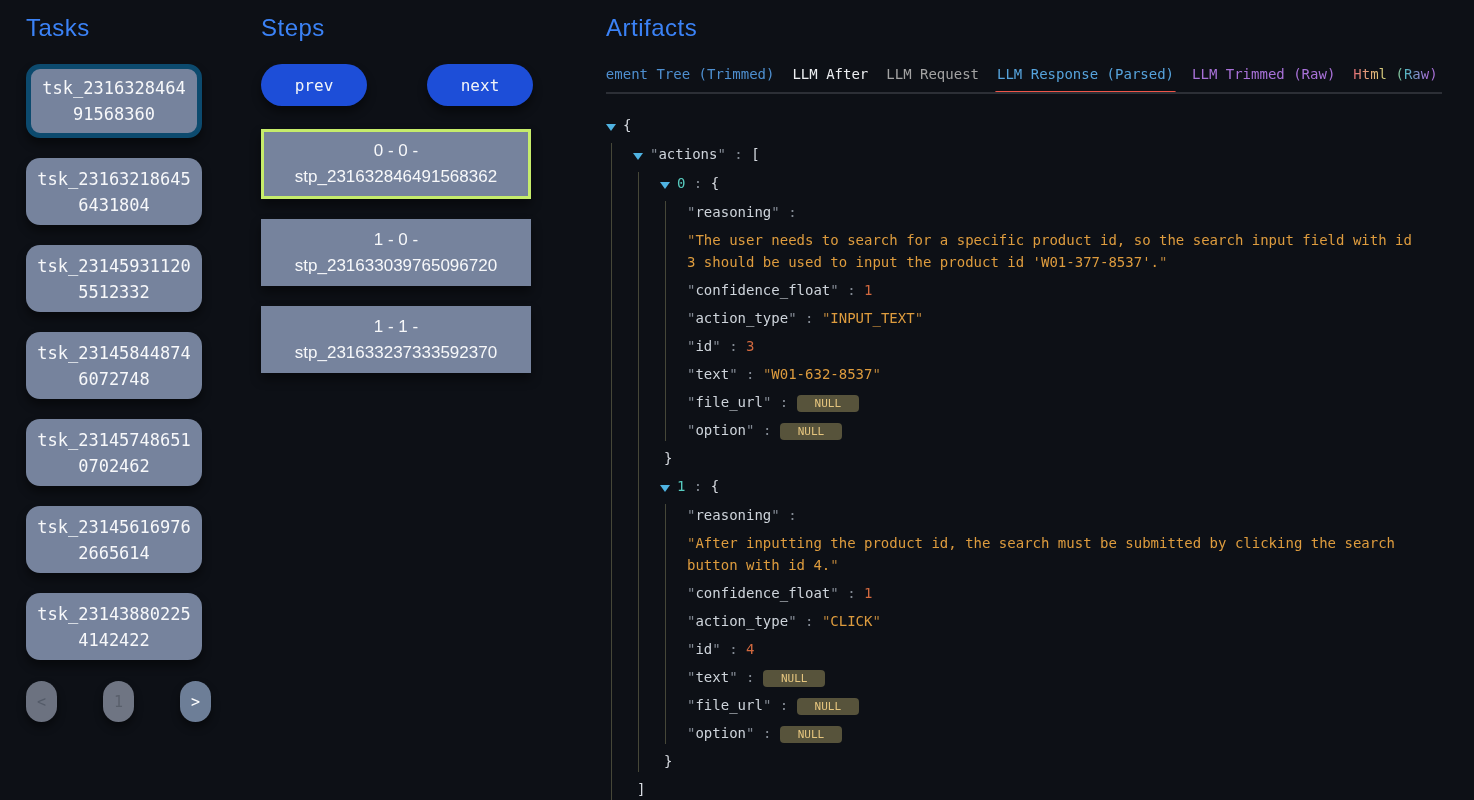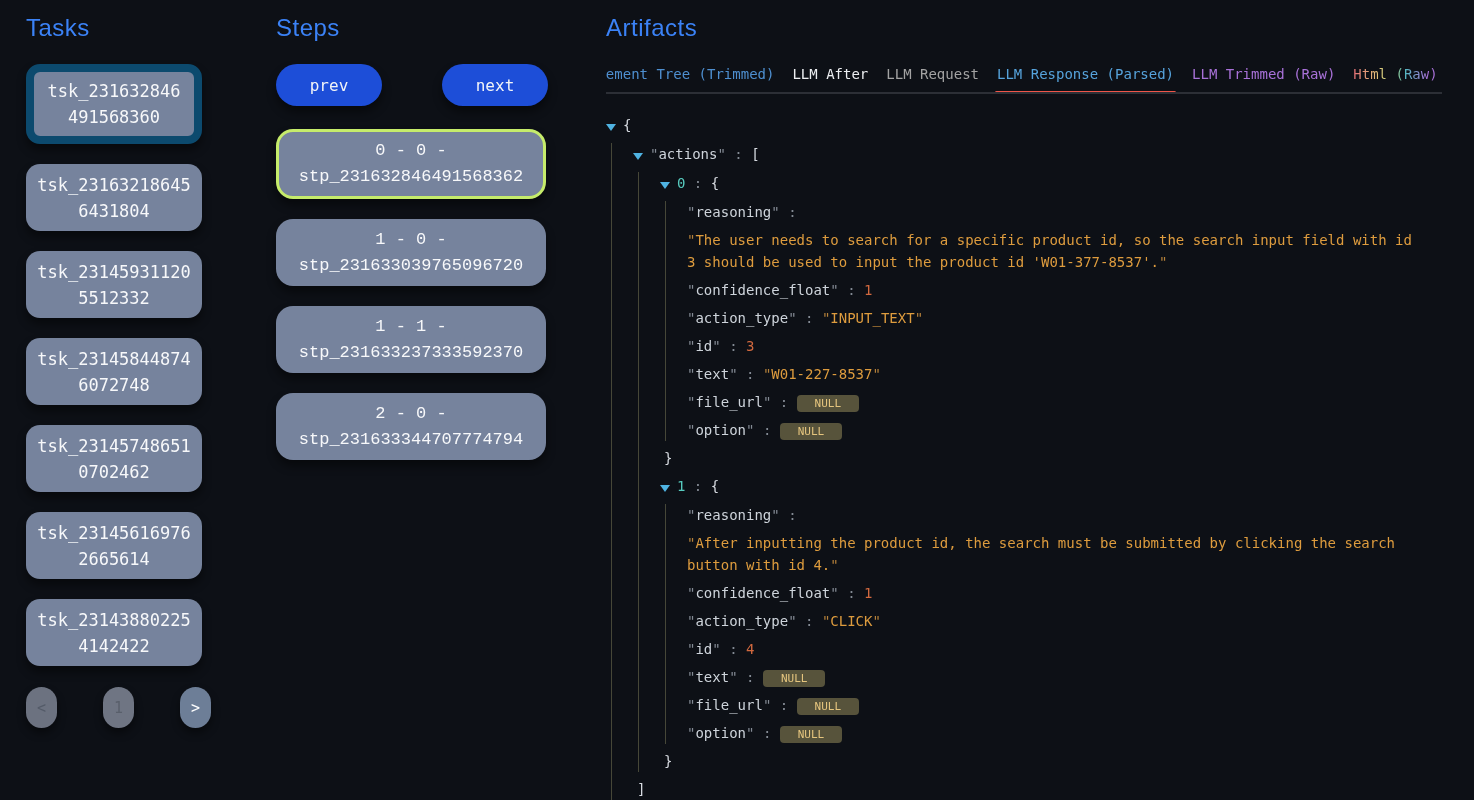--- a/index.html
+++ b/index.html
@@ -27,51 +27,51 @@
     background: #76839d;
     border: none; border-radius: 14px;
     color: #f7f8fa;
     font-family: "DejaVu Sans Mono", monospace;
     font-size: 17px; line-height: 26px;
     word-break: break-all; text-align: center;
     padding: 6px 9px;
     box-shadow: 0 6px 10px rgba(0,0,0,0.45);
     cursor: pointer;
   }
-  .task-btn.selected { border: 8px solid #0c4a6e; }
+  .task-btn.selected { border: 5px solid #0c4a6e; }
   #task-pagination {
     display: flex; justify-content: space-between;
     width: 185px; margin-top: 21px;
   }
   .pag-btn {
     width: 31px; height: 41px; border-radius: 20px; border: none;
     font-family: "DejaVu Sans Mono", monospace; font-size: 15px;
     box-shadow: 0 5px 9px rgba(0,0,0,0.45); cursor: pointer;
   }
   .pag-btn.disabled { background: #6c7280; color: #545b68; }
   .pag-btn.page     { background: #6f7583; color: #595f6b; }
   .pag-btn.enabled  { background: #6d7e97; color: #ffffff; }
 
   
-  #steps-col { position: absolute; left: 276px; top: 14px; width: 272px; }
+  #steps-col { position: absolute; left: 261px; top: 14px; width: 272px; }
   #steps-nav { display: flex; justify-content: space-between; margin-top: 22px; margin-bottom: 23px; }
   .nav-btn {
     width: 106px; height: 42px; border: none; border-radius: 21px;
     background: #1d4ed8; color: #f2f4f7;
     font-family: "DejaVu Sans Mono", monospace; font-size: 16px;
     box-shadow: 0 6px 10px rgba(0,0,0,0.45); cursor: pointer;
   }
   .step-btn {
     display: flex; align-items: center; justify-content: center;
     width: 270px; min-height: 67px;
     margin-bottom: 20px;
     background: #76839d;
-    border: none; border-radius: 17px;
+    border: none; border-radius: 0;
     color: #f7f8fa;
-    font-family: Liberation Mono, monospace;
+    font-family: Liberation Sans, sans-serif;
     font-size: 17px; line-height: 26px;
     text-align: center; padding: 6px 10px;
     box-shadow: 0 6px 10px rgba(0,0,0,0.45);
     cursor: pointer;
   }
   .step-btn.selected { border: 3px solid #c6ec6b; }
 
   
   #artifacts { position: absolute; left: 606px; top: 14px; width: 836px; }
   #tabbar {
@@ -152,21 +152,20 @@
 <div id="steps-col">
   <div class="col-title">Steps</div>
   <div id="steps-nav">
     <button class="nav-btn">prev</button>
     <button class="nav-btn">next</button>
   </div>
   <div id="step-list">
       <button class="step-btn selected">0 - 0 - stp_231632846491568362</button>
       <button class="step-btn">1 - 0 - stp_231633039765096720</button>
       <button class="step-btn">1 - 1 - stp_231633237333592370</button>
-      <button class="step-btn">2 - 0 - stp_231633344707774794</button>
     </div>
 </div>
 
 <div id="artifacts">
   <div class="col-title">Artifacts</div>
   <div id="tabbar">
       <div class="tab" style="color: rgb(78, 143, 208);">Element Tree (Trimmed)</div>
       <div class="tab" style="color: rgb(236, 238, 241);">LLM After</div>
       <div class="tab" style="color: #a3a3a3;">LLM Request</div>
       <div class="tab active" style="color: rgb(86, 163, 220);">LLM Response (Parsed)</div>
@@ -181,21 +180,21 @@
             <div class="jrow jopen"><span class="jarrow"><i></i></span><span class="jkey"><span class="jq">"</span><span class="jkeyname">actions</span><span class="jq">"</span></span><span class="jsep"> : </span><span class="jbracket">[</span></div>
             <div class="jkids">
               <div class="jnode">
                 <div class="jrow jopen"><span class="jarrow"><i></i></span><span class="jindex">0</span><span class="jsep"> : </span><span class="jbracket">{</span></div>
                 <div class="jkids">
                   <div class="jrow"><span class="jkey"><span class="jq">"</span><span class="jkeyname">reasoning</span><span class="jq">"</span></span><span class="jsep"> :</span></div>
                   <div class="jstrblock"><span class="jq">"</span><span>The user needs to search for a specific product id, so the search input field with id 3 should be used to input the product id 'W01-377-8537'.</span><span class="jq">"</span></div>
                   <div class="jrow"><span class="jkey"><span class="jq">"</span><span class="jkeyname">confidence_float</span><span class="jq">"</span></span><span class="jsep"> : </span><span class="jnum">1</span></div>
                   <div class="jrow"><span class="jkey"><span class="jq">"</span><span class="jkeyname">action_type</span><span class="jq">"</span></span><span class="jsep"> : </span><span class="jstr"><span class="jq">"</span><span>INPUT_TEXT</span><span class="jq">"</span></span></div>
                   <div class="jrow"><span class="jkey"><span class="jq">"</span><span class="jkeyname">id</span><span class="jq">"</span></span><span class="jsep"> : </span><span class="jnum">3</span></div>
-                  <div class="jrow"><span class="jkey"><span class="jq">"</span><span class="jkeyname">text</span><span class="jq">"</span></span><span class="jsep"> : </span><span class="jstr"><span class="jq">"</span><span>W01-227-8537</span><span class="jq">"</span></span></div>
+                  <div class="jrow"><span class="jkey"><span class="jq">"</span><span class="jkeyname">text</span><span class="jq">"</span></span><span class="jsep"> : </span><span class="jstr"><span class="jq">"</span><span>W01-632-8537</span><span class="jq">"</span></span></div>
                   <div class="jrow"><span class="jkey"><span class="jq">"</span><span class="jkeyname">file_url</span><span class="jq">"</span></span><span class="jsep"> : </span><span class="jnull">NULL</span></div>
                   <div class="jrow"><span class="jkey"><span class="jq">"</span><span class="jkeyname">option</span><span class="jq">"</span></span><span class="jsep"> : </span><span class="jnull">NULL</span></div>
                 </div>
                 <div class="jrow jclose"><span class="jbracket">}</span></div>
               </div>
               <div class="jnode">
                 <div class="jrow jopen"><span class="jarrow"><i></i></span><span class="jindex">1</span><span class="jsep"> : </span><span class="jbracket">{</span></div>
                 <div class="jkids">
                   <div class="jrow"><span class="jkey"><span class="jq">"</span><span class="jkeyname">reasoning</span><span class="jq">"</span></span><span class="jsep"> :</span></div>
                   <div class="jstrblock"><span class="jq">"</span><span>After inputting the product id, the search must be submitted by clicking the search button with id 4.</span><span class="jq">"</span></div>

